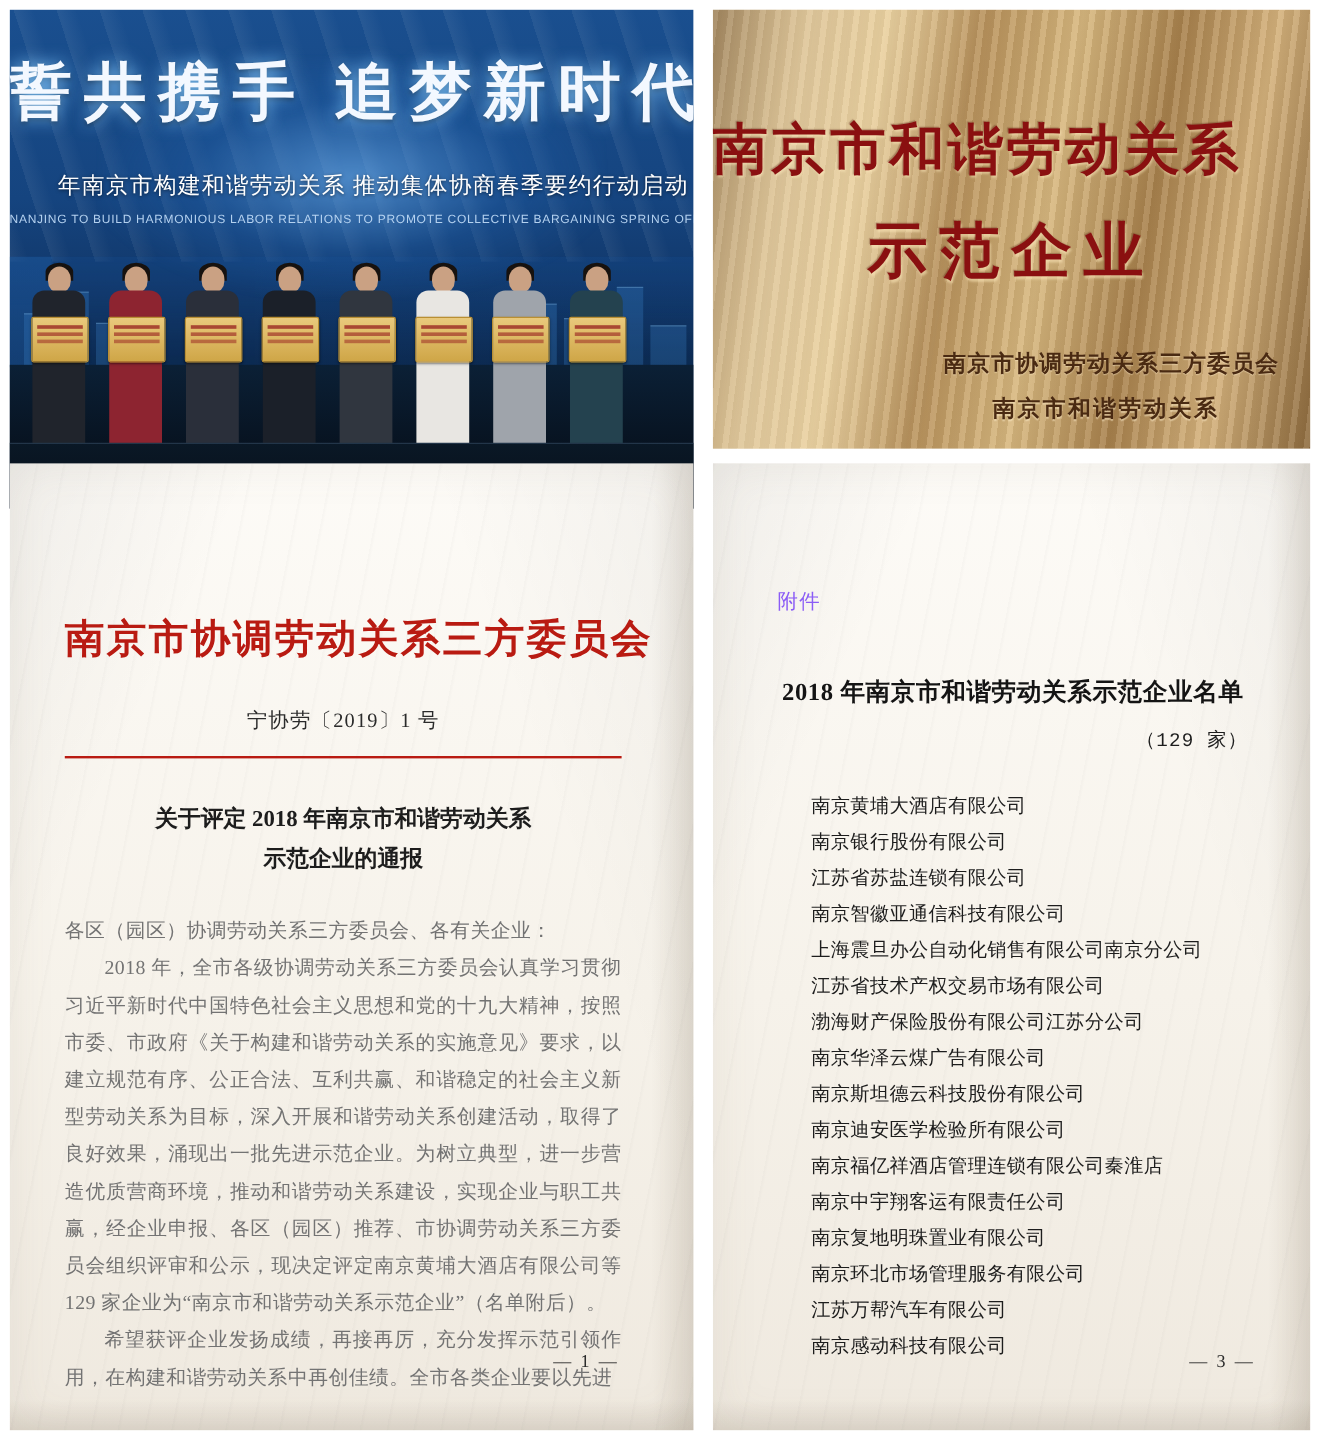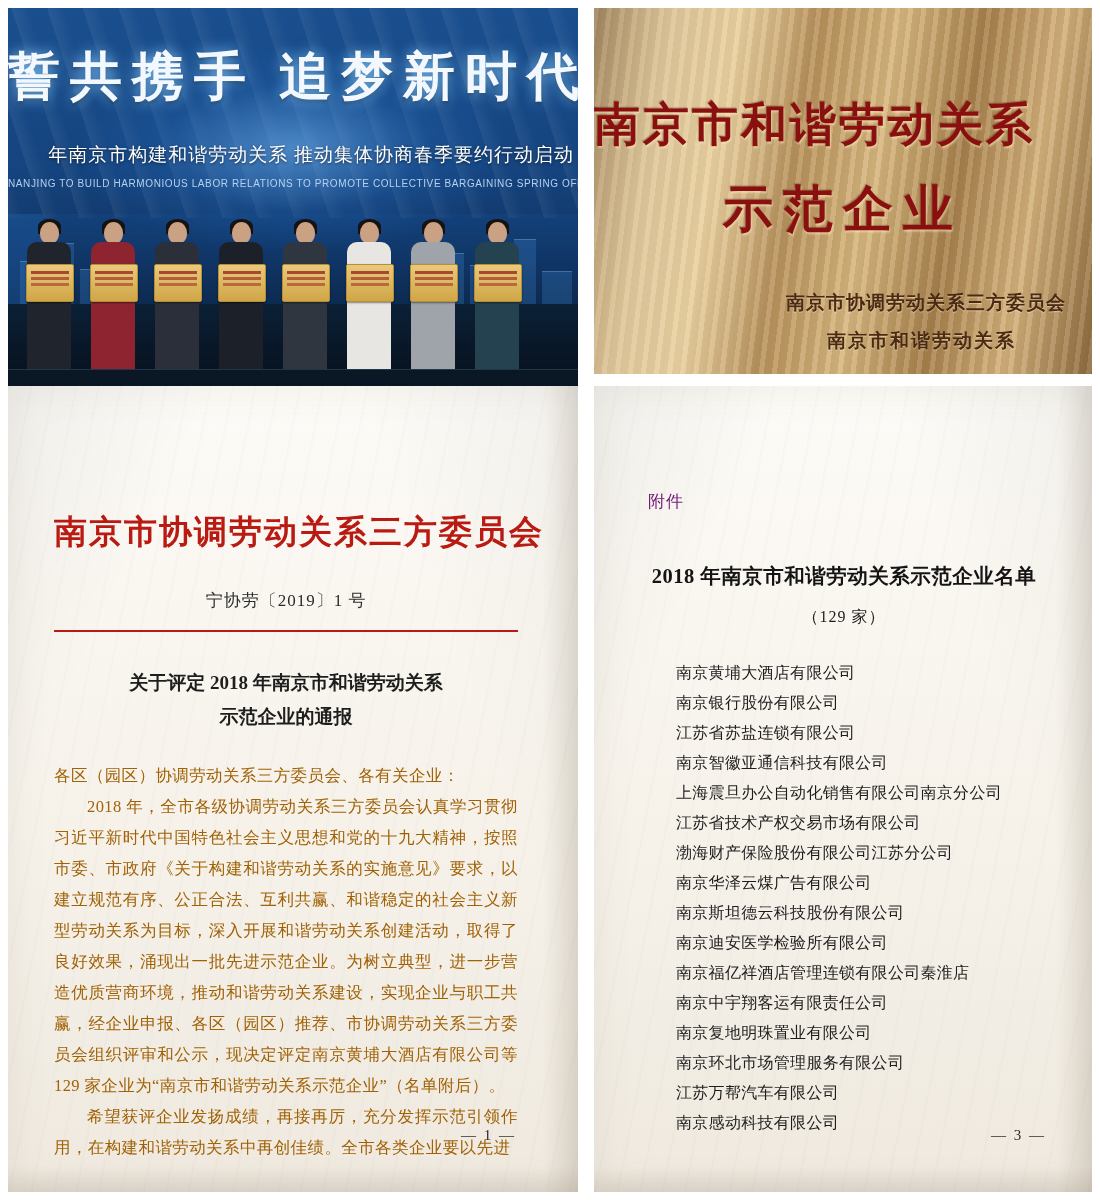--- a/index.html
+++ b/index.html
@@ -276,21 +276,21 @@
     margin-top: 34px;
     text-align: center;
     color: #1d1d1d;
     font-family: "Liberation Serif", serif;
     font-weight: bold;
     font-size: 19px;
     line-height: 34px;
   }
   .doc1-body {
     margin-top: 26px;
-    color: #a16207;
+    color: #737373;
     font-family: "Liberation Serif", serif;
     font-size: 16.5px;
     line-height: 31px;
     text-align: justify;
     letter-spacing: .4px;
   }
   .doc1-body p { margin: 0; }
   .doc1-body p.indent { text-indent: 2em; }
   .page-no {
     position: absolute;
@@ -302,40 +302,40 @@
     letter-spacing: 2px;
   }
 
   
   .doc2 {
     position: absolute;
     left: 54px; right: 52px; top: 20px;
   }
   .doc2-annex {
     margin-top: 84px;
-    color: #701a75;
+    color: #8b5cf6;
     font-family: "Liberation Serif", serif;
     font-size: 17px;
     letter-spacing: 1px;
   }
   .doc2-title {
     margin-top: 49px;
     text-align: center;
     color: #141414;
     font-family: "Liberation Serif", serif;
     font-weight: bold;
     font-size: 20.5px;
     letter-spacing: .5px;
     white-space: nowrap;
   }
   .doc2-count {
     margin-top: 17px;
-    text-align: center;
+    text-align: right;
     color: #1d1d1d;
-    font-family: Liberation Serif, serif;
+    font-family: Liberation Mono, monospace;
     font-size: 16px;
     letter-spacing: 1px;
   }
   .doc2-list {
     margin: 30px 0 0 28px;
     padding: 0;
     list-style: none;
   }
   .doc2-list li {
     color: #1d1d1d;

